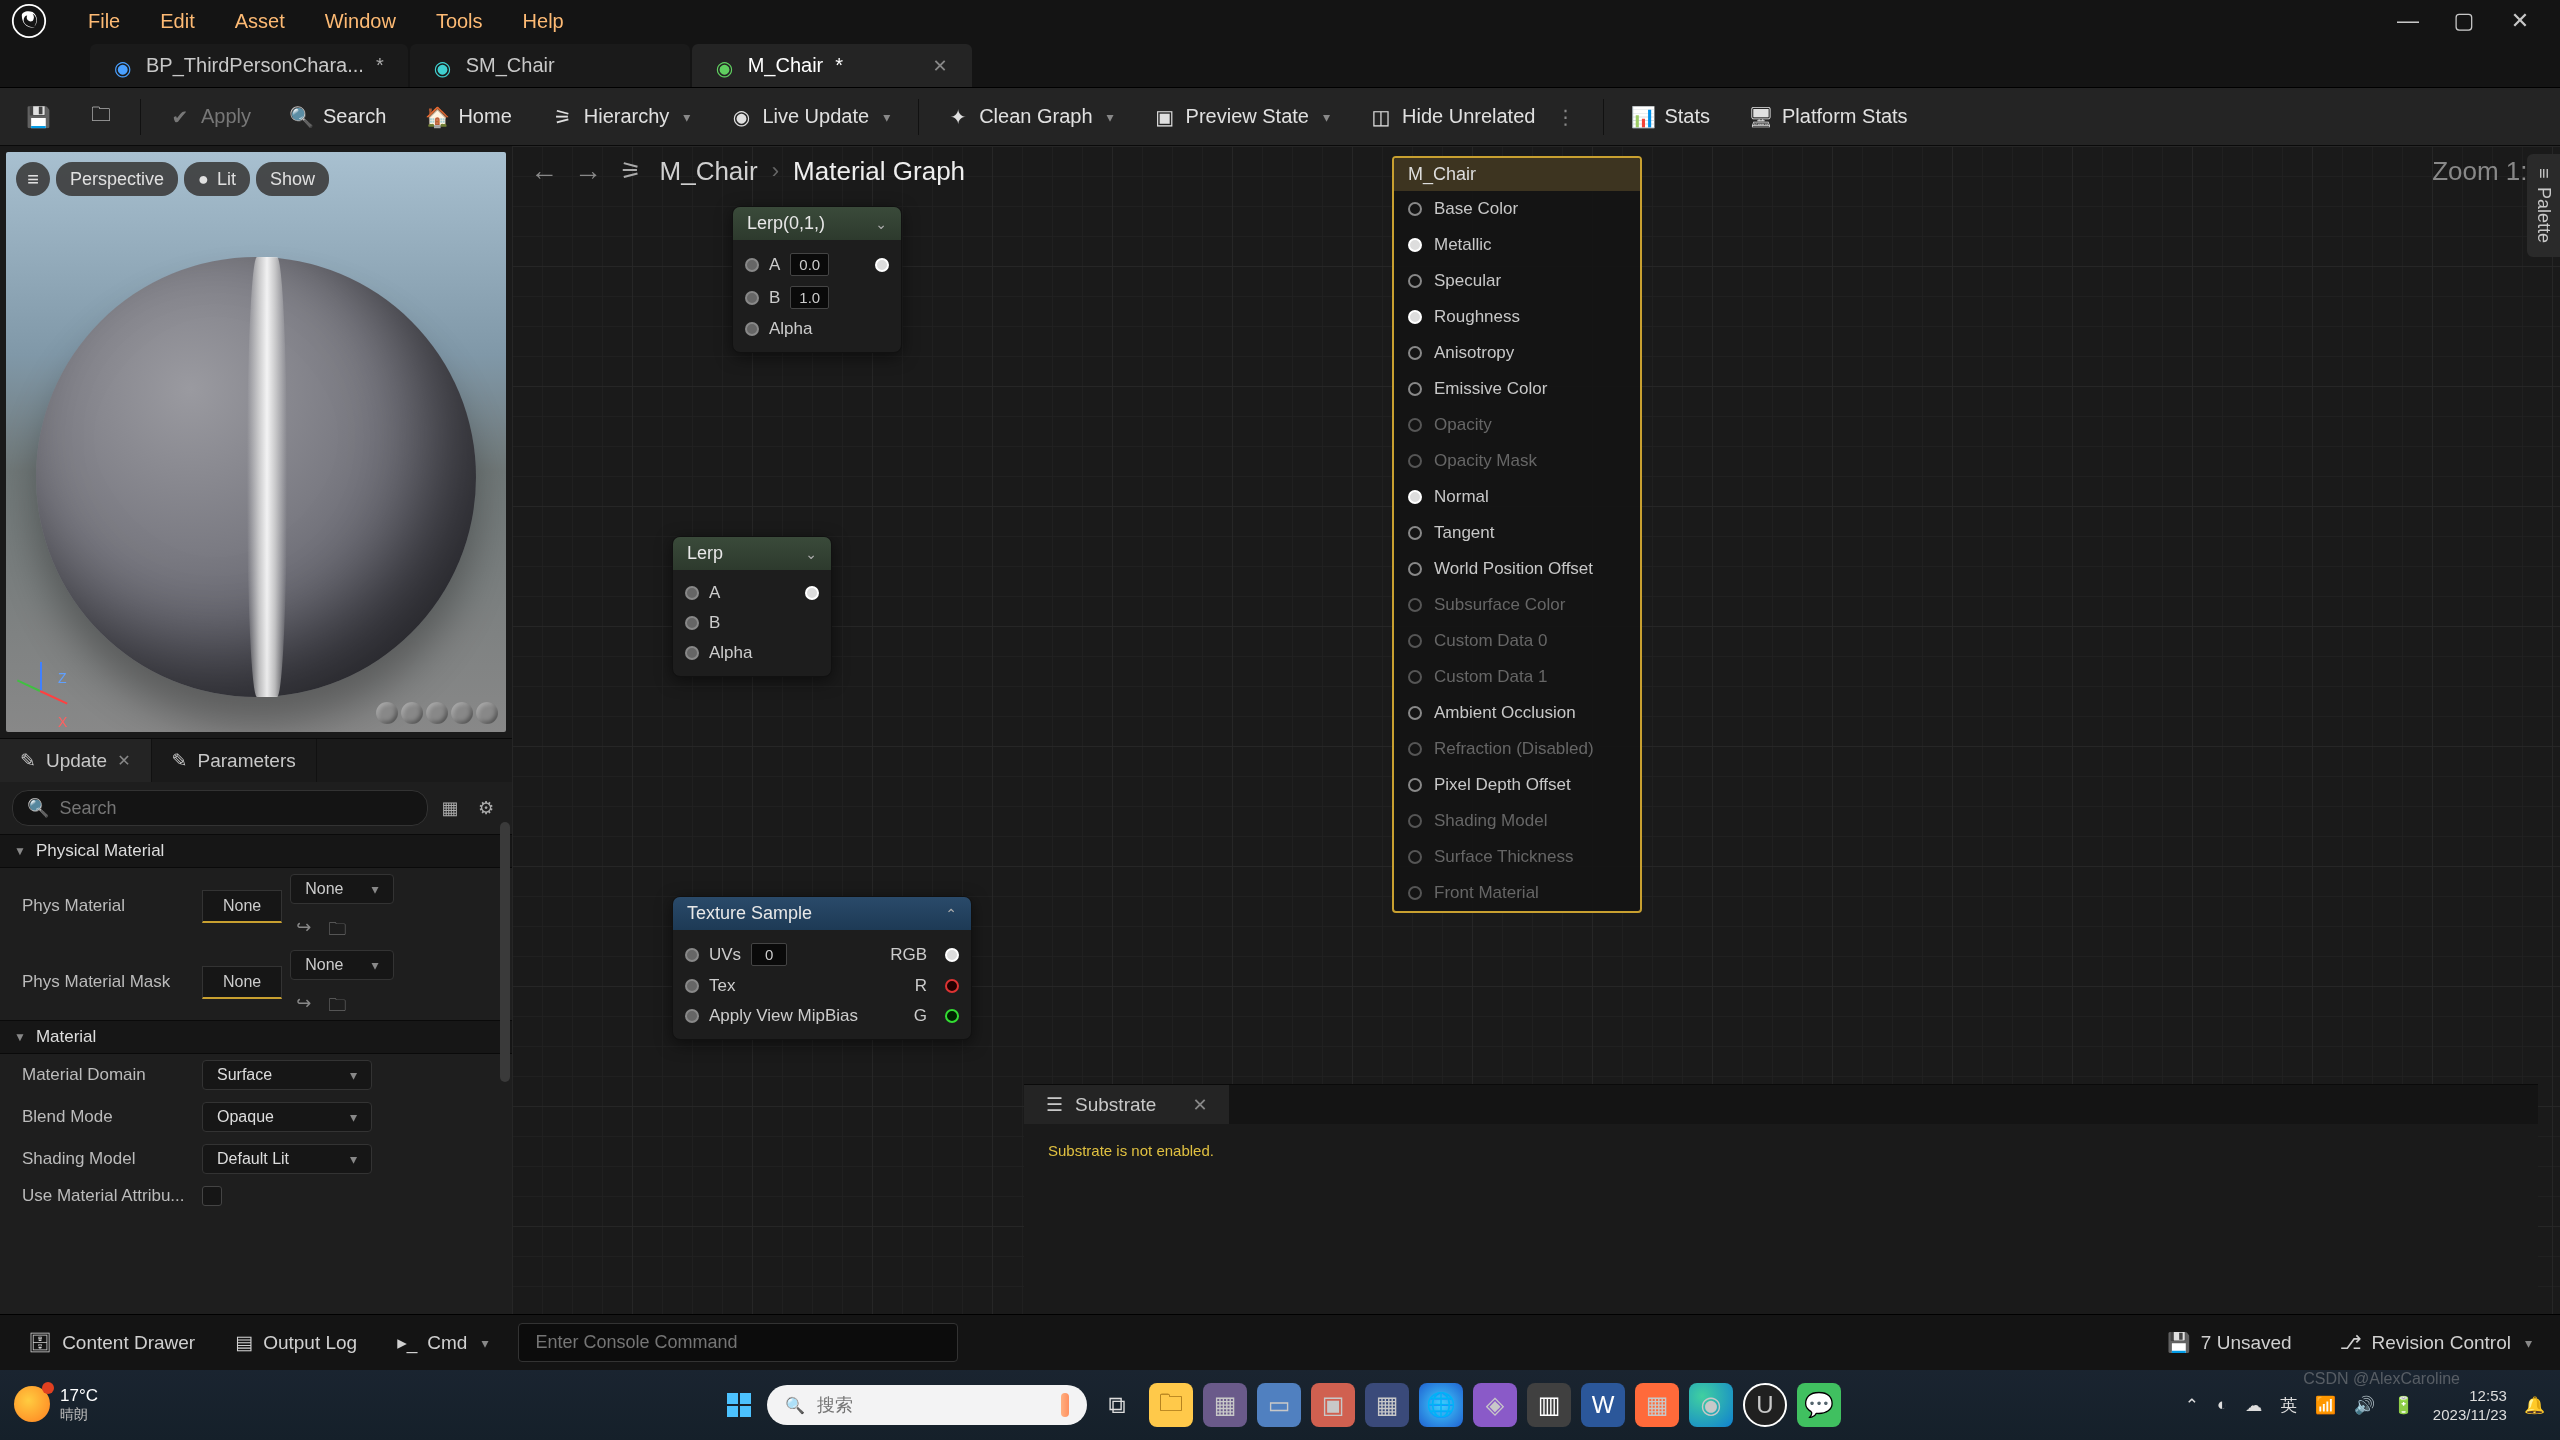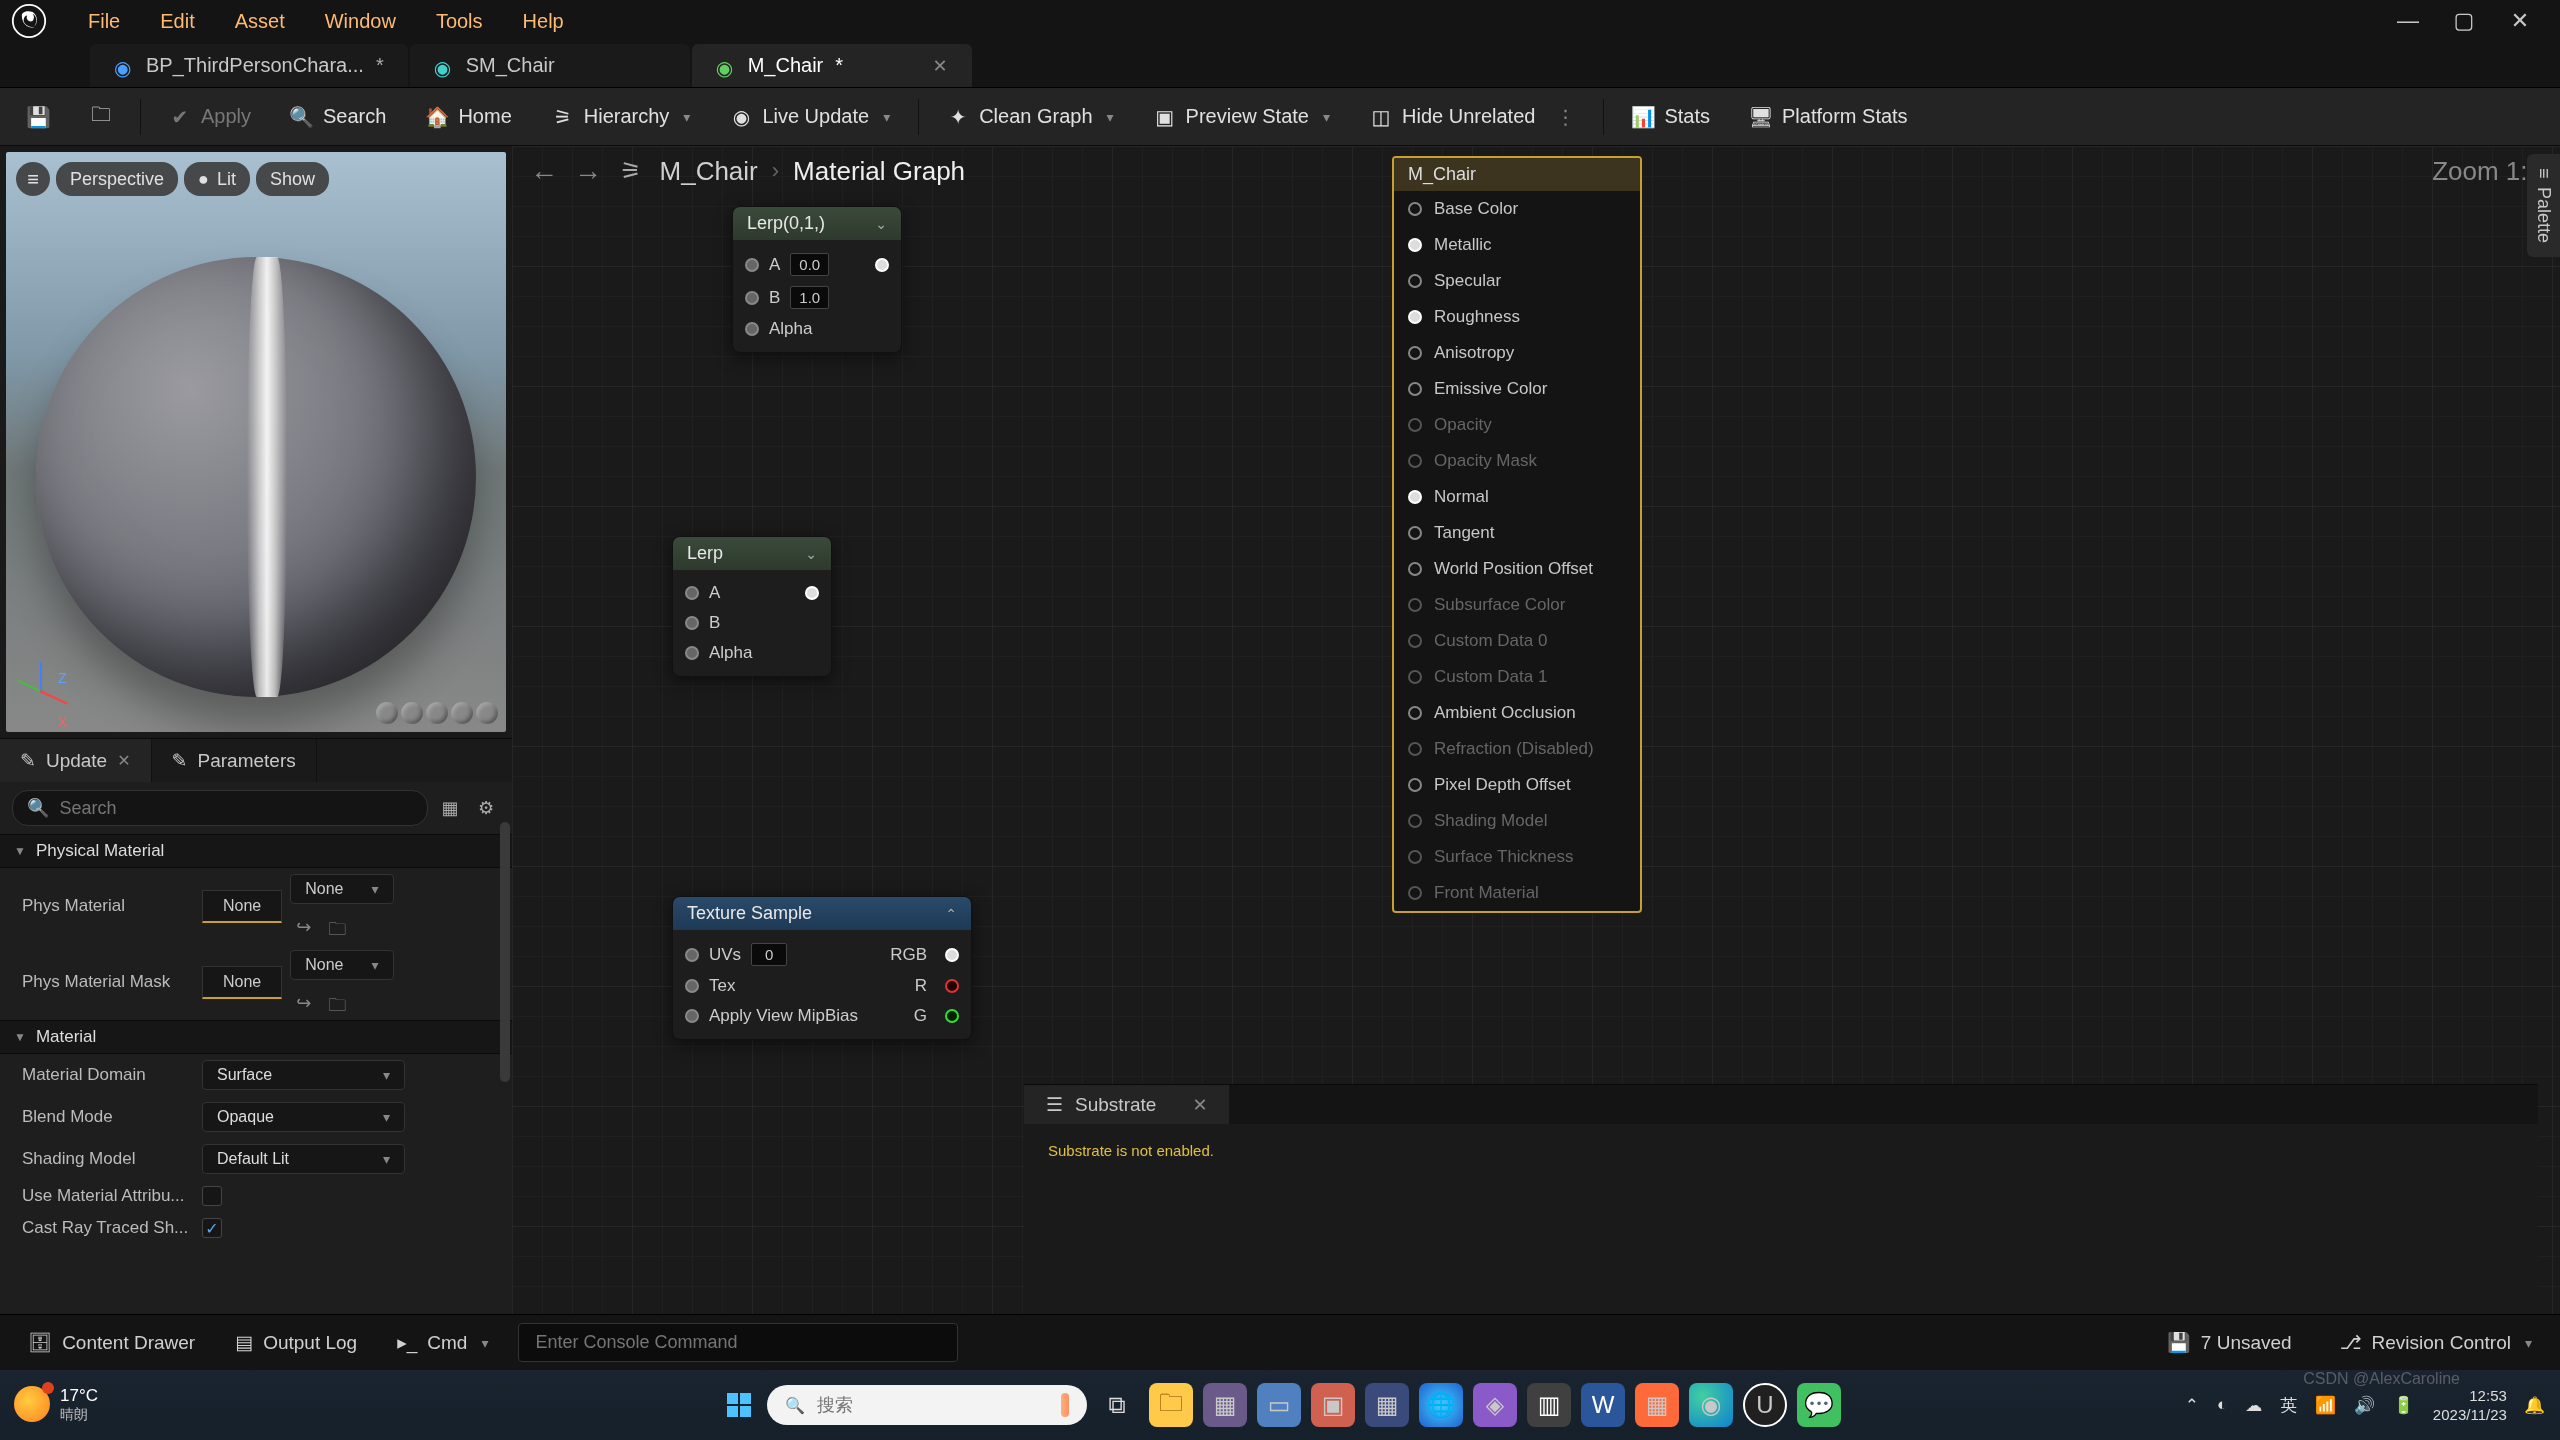--- a/index.html
+++ b/index.html
@@ -54,21 +54,21 @@
 .search-ico { color: #888; font-size: 18px; }
 .sr-btn { width: 28px; height: 28px; color: #aaa; font-size: 18px; display: flex; align-items: center; justify-content: center; }
 
 .cat-header { background: #161616; padding: 6px 14px; font-size: 17px; color: #ddd; display: flex; align-items: center; gap: 10px; border-top: 1px solid #0a0a0a; border-bottom: 1px solid #0a0a0a; }
 .cat-arrow { font-size: 12px; color: #888; }
 .prop-row { display: flex; align-items: center; padding: 6px 22px; font-size: 17px; }
 .prop-label { width: 180px; color: #bbb; }
 .prop-value { display: flex; align-items: center; gap: 8px; }
 .none-chip { background: #161616; color: #ccc; padding: 6px 20px; border: 1px solid #333; border-bottom: 2px solid #c8a030; font-size: 16px; }
 .none-select { background: #161616; color: #ccc; padding: 5px 14px; border: 1px solid #333; font-size: 16px; display: flex; align-items: center; gap: 24px; border-radius: 4px; }
-.dropdown { background: #161616; border: 1px solid #333; padding: 5px 14px; color: #ddd; display: flex; align-items: center; justify-content: space-between; width: 203px; font-size: 16px; border-radius: 4px; }
+.dropdown { background: #161616; border: 1px solid #333; padding: 5px 14px; color: #ddd; display: flex; align-items: center; justify-content: space-between; width: 170px; font-size: 16px; border-radius: 4px; }
 .checkbox { width: 20px; height: 20px; background: #161616; border: 1px solid #444; border-radius: 3px; display: flex; align-items: center; justify-content: center; }
 .checkbox.checked::after { content: '✓'; color: #5af; font-size: 16px; }
 .mini-icons { display: flex; gap: 10px; margin-top: 6px; padding-left: 6px; }
 .mini-ico { width: 22px; height: 22px; color: #888; font-size: 18px; display: flex; }
 .scroll-thumb { position: absolute; right: 2px; top: 40px; width: 10px; height: 260px; background: #3a3a3a; border-radius: 5px; }
 
 .graph-area { flex: 1; position: relative; background: #1a1a1a; overflow: hidden; }
 .graph-grid { position: absolute; inset: 0; background-image: linear-gradient(#262626 1px, transparent 1px), linear-gradient(90deg, #262626 1px, transparent 1px), linear-gradient(#202020 1px, transparent 1px), linear-gradient(90deg, #202020 1px, transparent 1px); background-size: 120px 120px, 120px 120px, 30px 30px, 30px 30px; }
 .graph-header { position: absolute; top: 0; left: 0; right: 0; height: 50px; display: flex; align-items: center; padding: 0 18px; gap: 18px; z-index: 10; }
 .gh-nav { display: flex; gap: 16px; }
@@ -341,24 +341,20 @@
           <div class="prop-label">Shading Model</div>
           <div class="dropdown">
             <span>Default Lit</span>
             <span class="chevron">▾</span>
           </div>
         </div>
       <div class="prop-row">
           <div class="prop-label">Use Material Attribu...</div>
           <div class="checkbox"></div>
         </div>
-      <div class="prop-row">
-          <div class="prop-label">Cast Ray Traced Sh...</div>
-          <div class="checkbox checked"></div>
-        </div>
       <div class="scroll-thumb"></div>
     </div>
   </div>
 
   <div class="graph-area">
     <div class="graph-grid"></div>
     <div class="graph-header">
       <div class="gh-nav">
         <span class="gh-arrow">←</span>
         <span class="gh-arrow">→</span>

